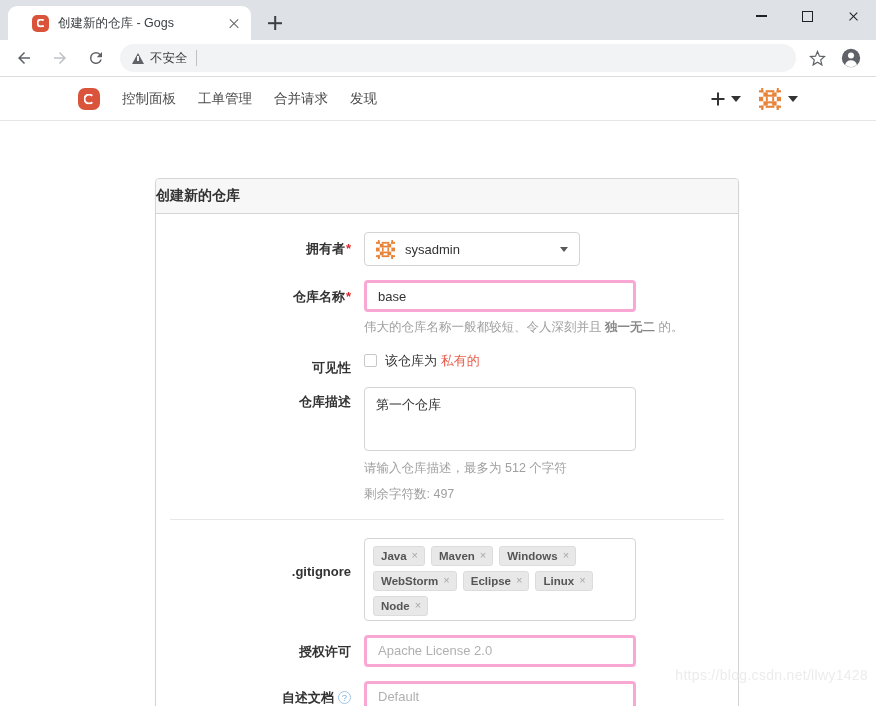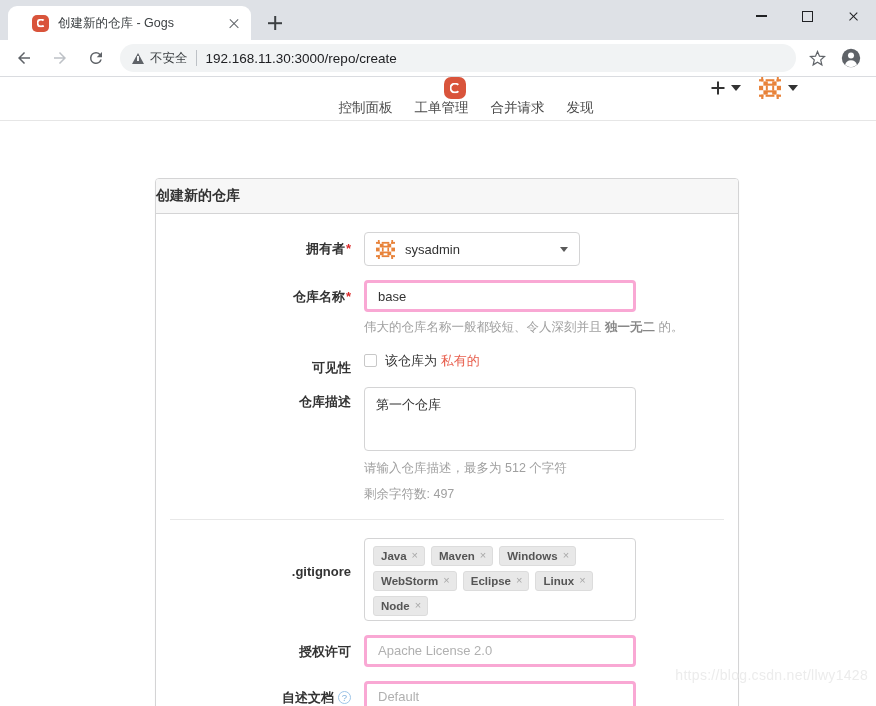--- a/index.html
+++ b/index.html
@@ -197,21 +197,20 @@
     overflow: hidden;
   }
   .site-nav {
     height: 44px;
     background: #ffffff;
     border-bottom: 1px solid #e6e6e6;
     display: flex;
     align-items: center;
     padding: 0 22px 0 78px;
     position: relative;
-    flex-direction: column;
   }
   .nav-logo {
     width: 22px; height: 22px;
     margin-right: 22px;
     flex: 0 0 22px;
     position: relative;
   }
   .nav-logo .gogs-logo { border-radius: 7px; }
   .nav-logo .gogs-logo::after { width: 11px; height: 11px; border-width: 2.4px; }
   .nav-links { display: flex; align-items: center; gap: 22px; }
@@ -489,21 +488,20 @@
         <path d="M17.65 6.35A7.95 7.95 0 0 0 12 4a8 8 0 1 0 7.73 10h-2.08A6 6 0 1 1 12 6c1.66 0 3.14.69 4.22 1.78L13 11h7V4l-2.35 2.35z" fill="#5f6368"></path>
       </svg>
     </div>
 
     <div class="omnibox">
       <span class="sec-warn">
         <span class="warn-tri"></span>
         <span class="sec-text">不安全</span>
       </span>
       <span class="omni-divider"></span>
-      <span class="url-text">192.168.11.30:3000/repo/create</span>
     </div>
 
     <div class="star-btn">
       <svg width="17" height="17" viewBox="0 0 24 24">
         <path d="M12 17.27 18.18 21l-1.64-7.03L22 9.24l-7.19-.61L12 2 9.19 8.63 2 9.24l5.46 4.73L5.82 21z" fill="none" stroke="#5f6368" stroke-width="1.7"></path>
       </svg>
     </div>
     <div class="profile-btn">
       <svg width="22" height="22" viewBox="0 0 24 24">
         <circle cx="12" cy="12" r="10" fill="#5f6368"></circle>

